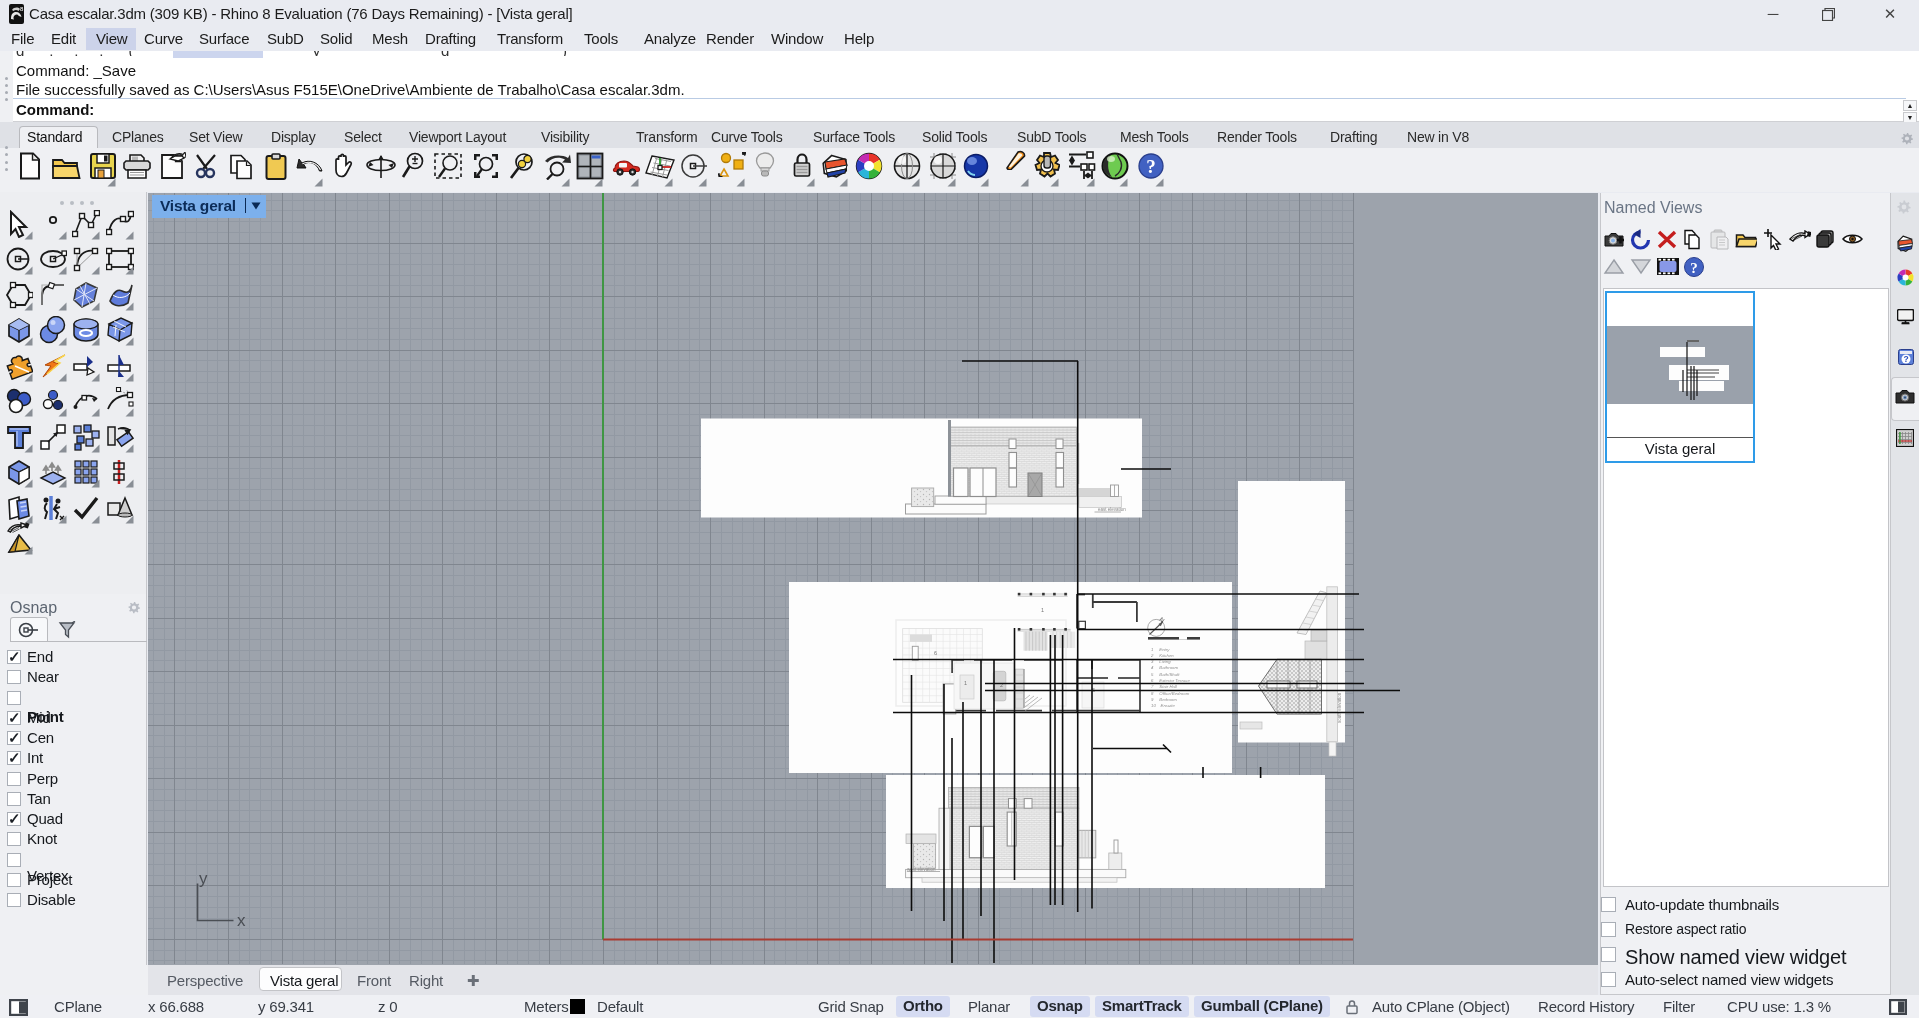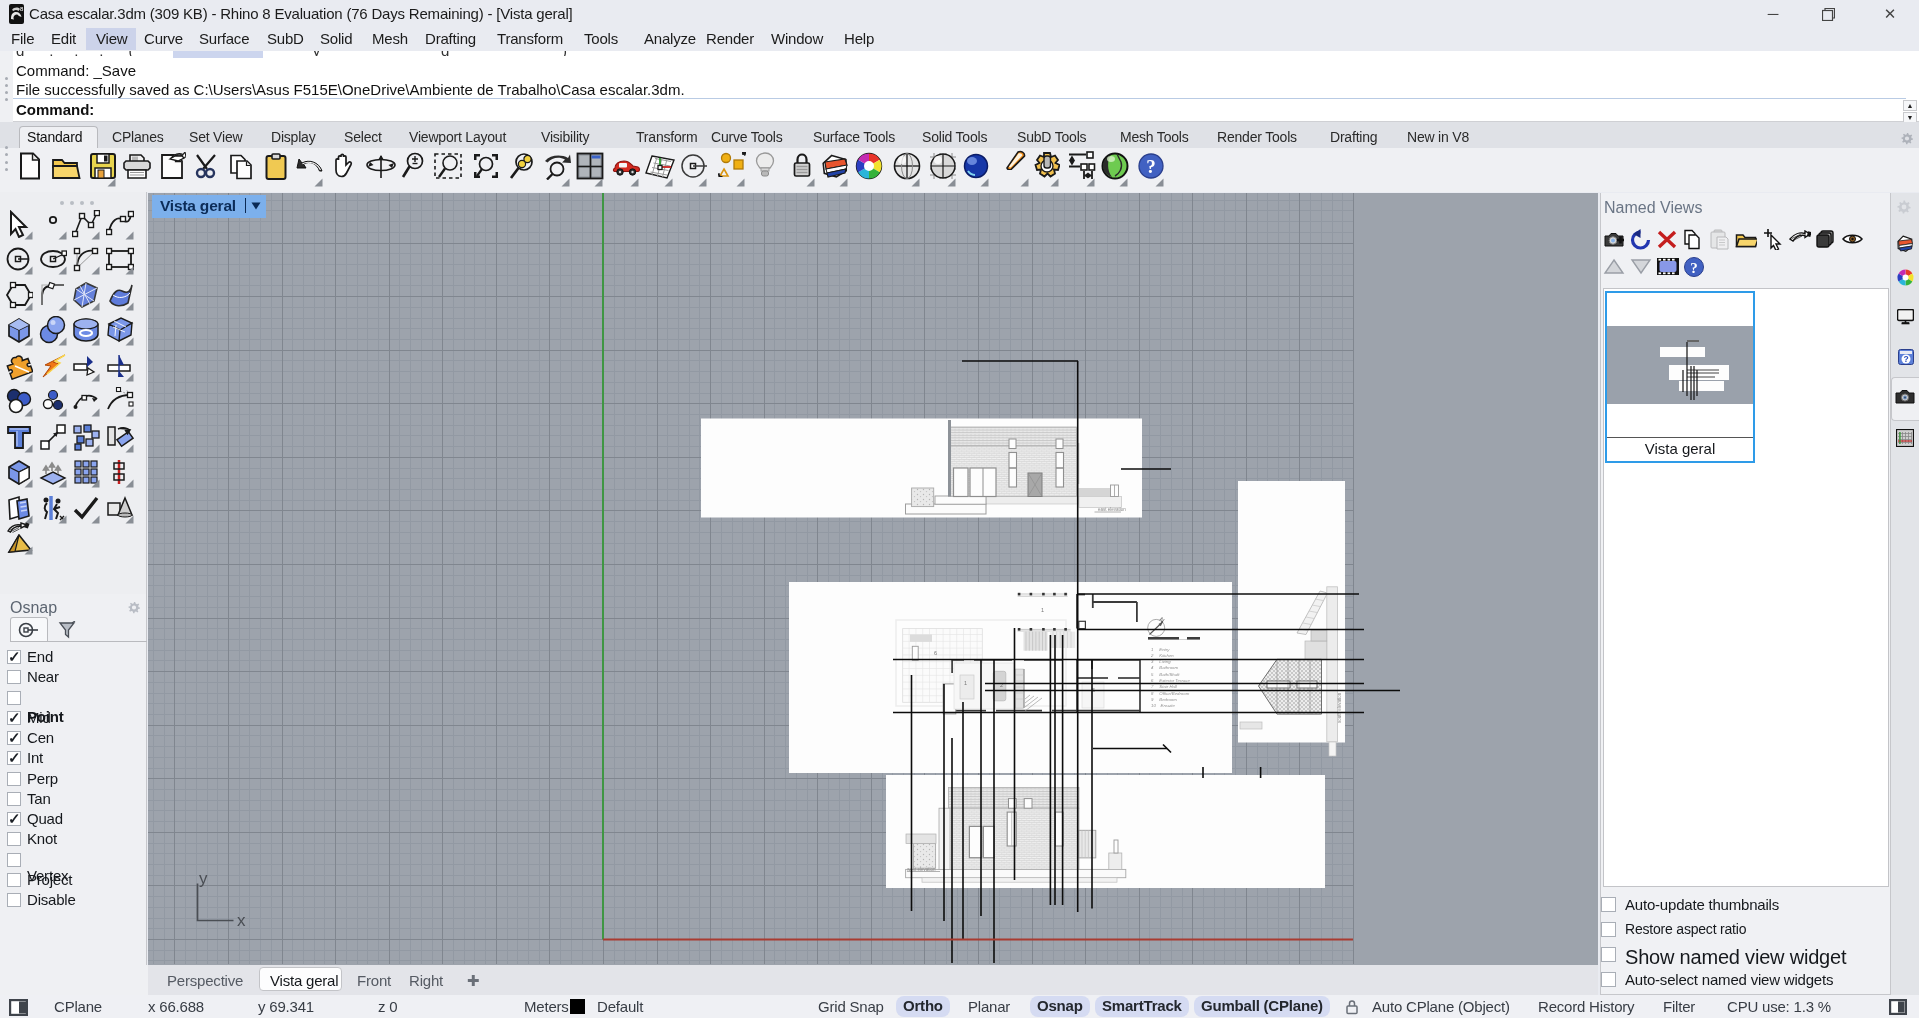--- a/index.html
+++ b/index.html
@@ -38,21 +38,21 @@
 #nvpanel { left:1600px; top:193px; width:291px; height:802px; background:#f0f1f4; border:1px solid #c6c7cb; border-top:none; }
 #nv-title { left:1604px; top:199px; font-size:16px; color:#6a7585; }
 #nv-white { left:1603px; top:288px; width:286px; height:599px; background:#fff; border:1px solid #c3c4c8; }
 #rstrip { left:1891px; top:193px; width:28px; height:802px; background:#e2e4e8; }
 #viewtabs { left:148px; top:965px; width:1450px; height:30px; background:#e3e4e9; }
 #viewtabs-l { left:0; top:965px; width:148px; height:30px; background:#eff0f3; }
 .vt { position:absolute; top:972px; font-size:15px; color:#555a63; letter-spacing:-0.2px; }
 #vt-active { left:259px; top:967px; width:83px; height:24px; background:#fdfdfe; border:1px solid #c3c4c8; border-radius:4px; }
 #statusbar { left:0; top:995px; width:1919px; height:23px; background:#eff0f4; }
 .st { position:absolute; top:998px; font-size:15px; color:#383d45; letter-spacing:-0.2px; }
-.stchip { position:absolute; top:996px; height:21px; background:#d5dbf2; border-radius:8px; font-weight:bold; color:#23272e; font-size:15px; letter-spacing:-0.2px; padding:1px 7px 0 7px; }
+.stchip { position:absolute; top:996px; height:21px; background:#d5dbf2; border-radius:3px; font-weight:bold; color:#23272e; font-size:15px; letter-spacing:-0.2px; padding:1px 7px 0 7px; }
 .ticon { position:absolute; }
 </style>
 </head>
 <body>
 <div id="titlebar" class="abs"></div>
 <div id="title-ic" class="abs"></div>
 <svg class="abs" style="left:9px; top:4px;" width="15" height="20" viewBox="0 0 15 20">
     <path d="M2 15 C2 10 4 8 7 8 C10 8 12 10 12.5 13 L10 12 C9 10.5 7.5 10 6 11 C4.5 12 4 14 5 15.5 Z" fill="#e8e8e8"></path>
     <path d="M3 6 C5 3 9 3 11 5 L9.5 7 C8 5.5 6 5.5 4.5 7 Z" fill="#cfcfcf"></path>
     <text x="11" y="7" font-size="6" fill="#fff">8</text>

